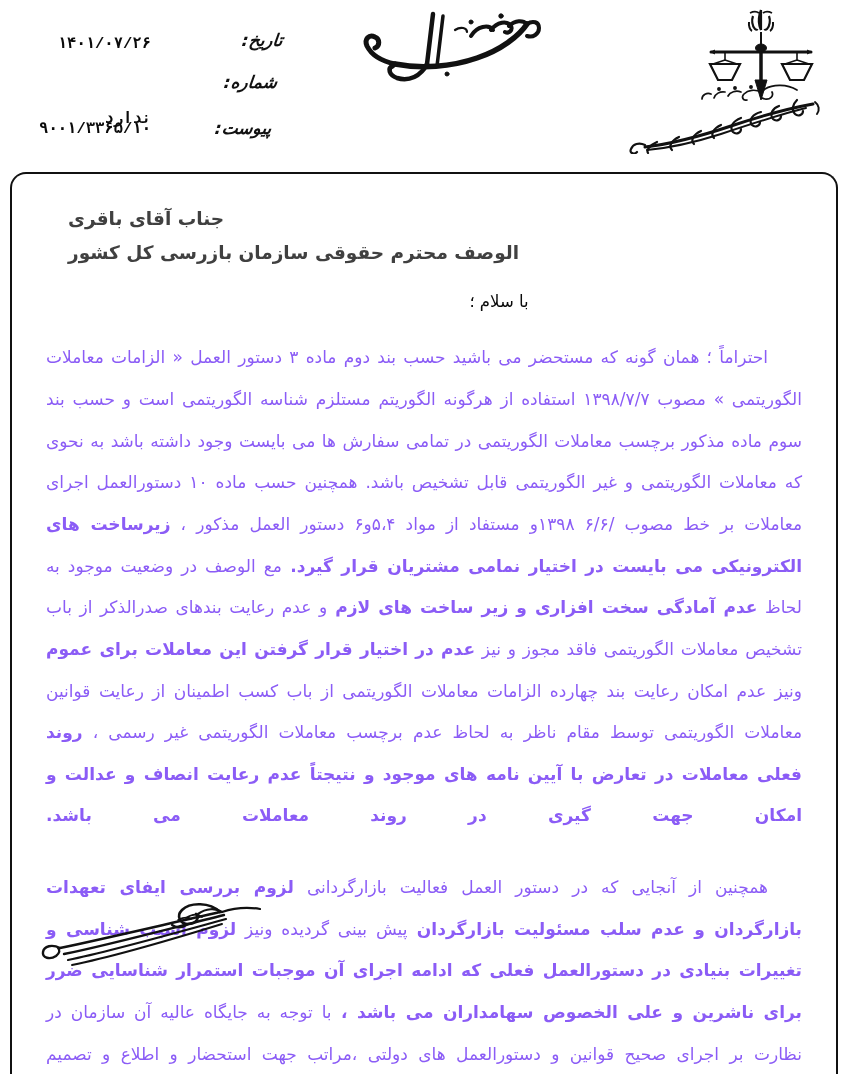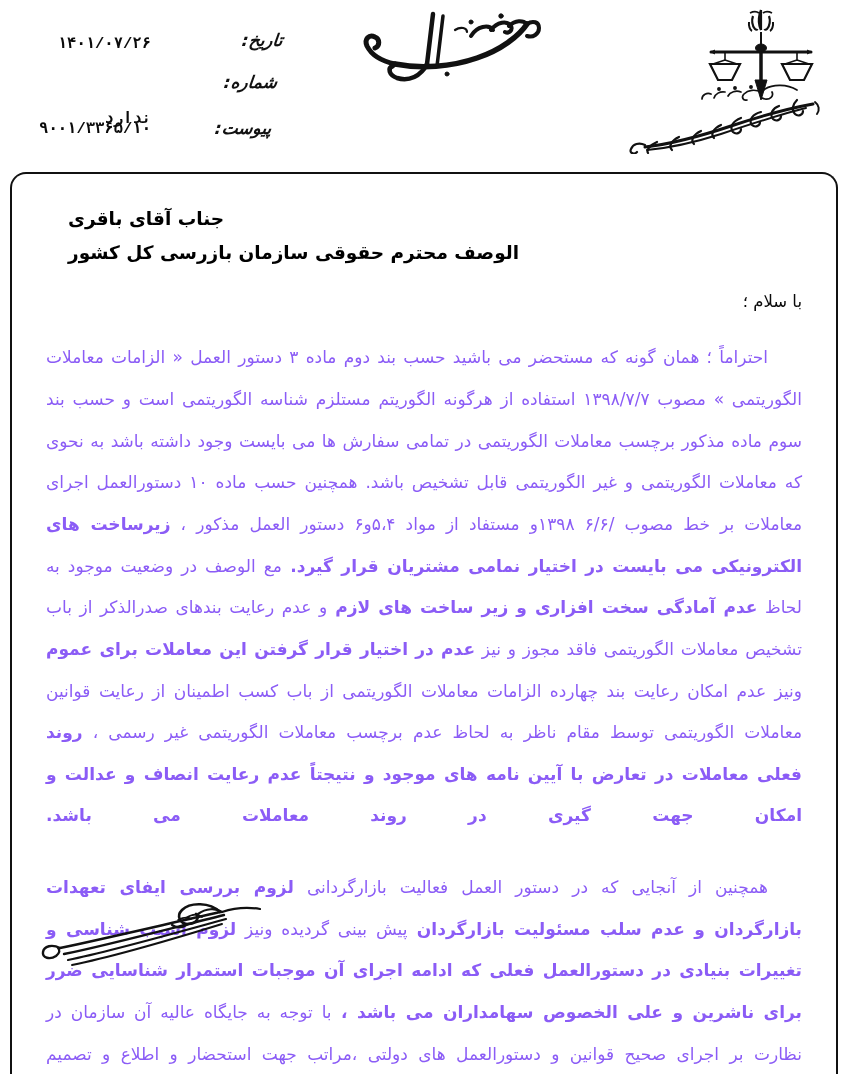--- a/index.html
+++ b/index.html
@@ -124,26 +124,26 @@
     text-align: left;
     direction: rtl;
     padding-left: 22px;
     margin-top: 6px;
   }
   .recipient-name,
   .recipient-title {
     font-weight: 700;
     font-size: 18.5px;
     line-height: 1.85;
-    color: #000000;
+    color: #404040;
     white-space: nowrap;
   }
 
   .greeting {
-    text-align: right;
+    text-align: center;
     direction: rtl;
     font-size: 16.5px;
     margin-top: 22px;
     padding-left: 150px;
     color: #0a0a0a;
   }
 
   
   .para {
     direction: rtl;

